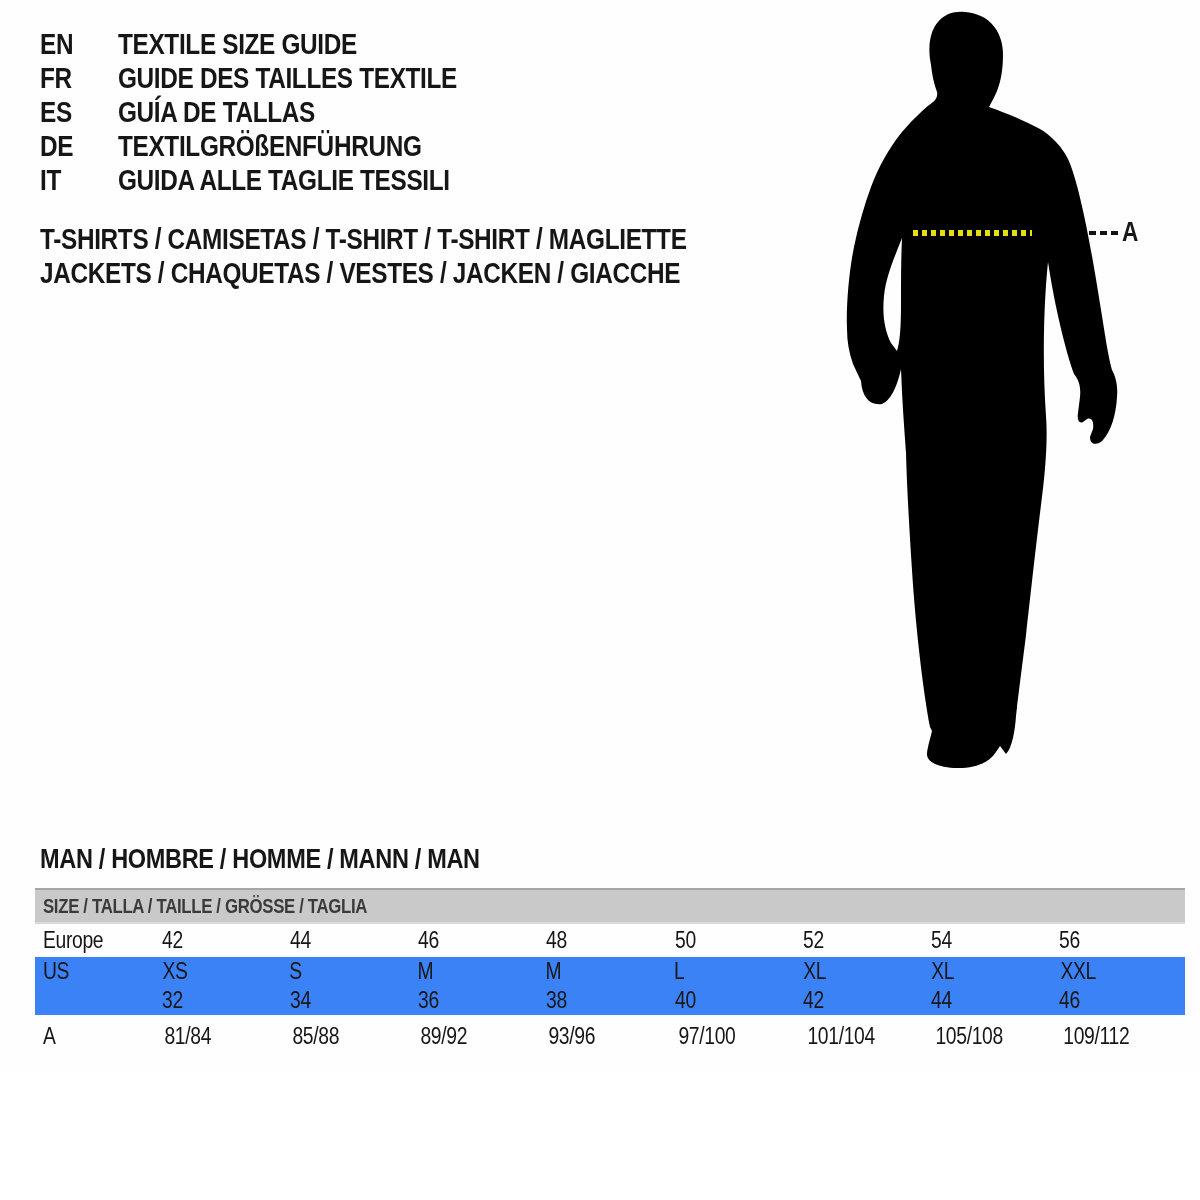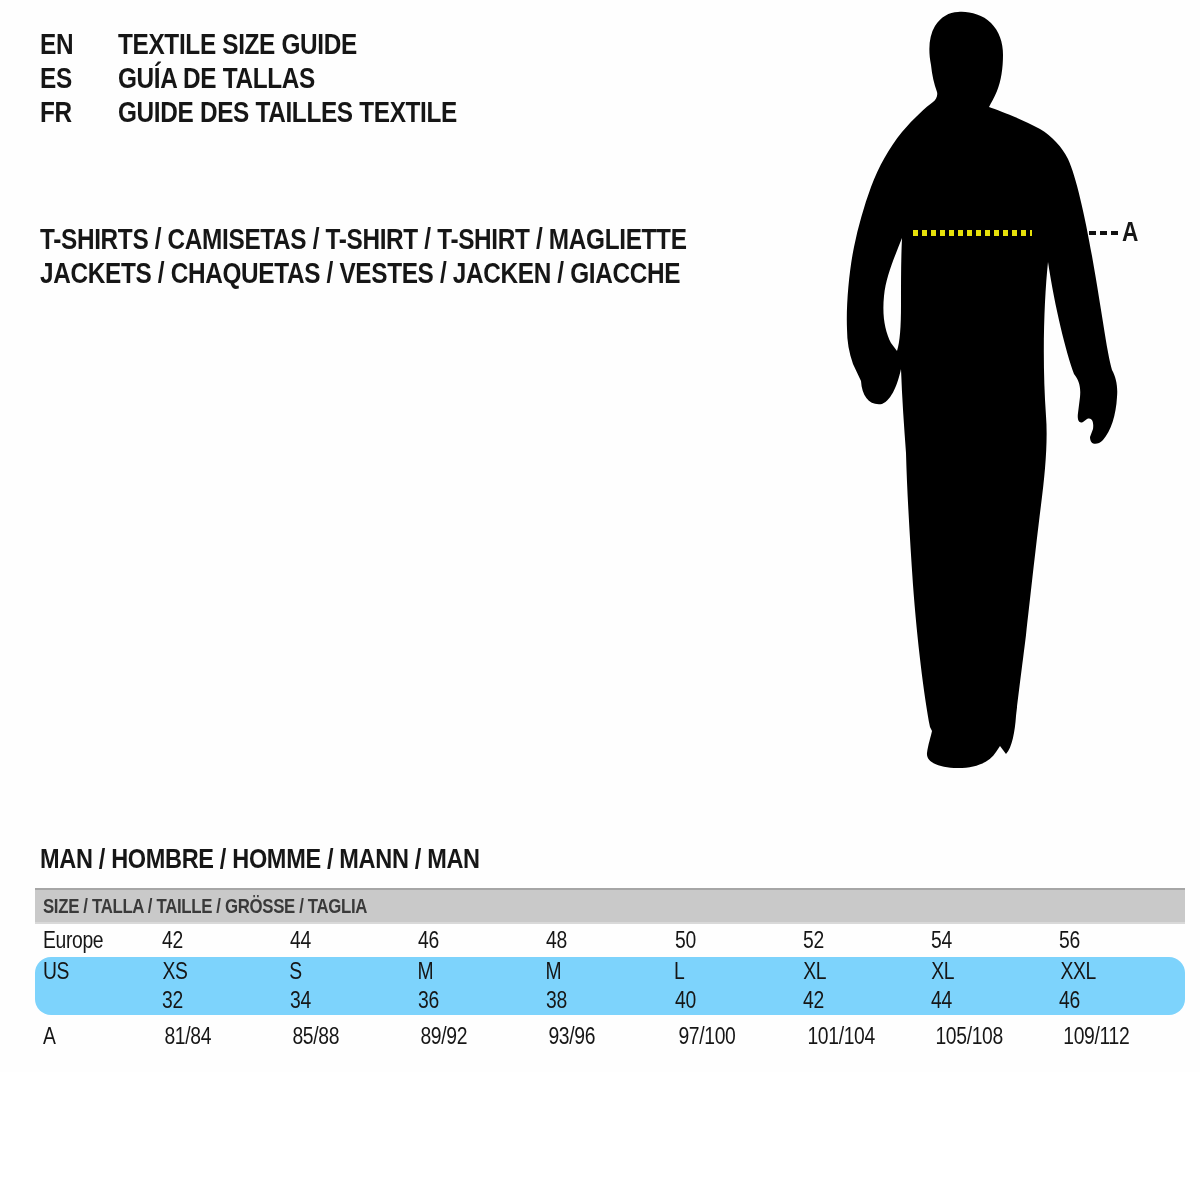--- a/index.html
+++ b/index.html
@@ -37,44 +37,52 @@
 
   
   .sizetable { position:absolute; left:35px; top:888px; width:1150px; font-size:23px; }
   .thead { height:36px; background:#c9c9c9; border-top:2px solid #a6a6a6; border-bottom:2px solid #d9d9d9;
     display:flex; align-items:center; padding-left:8px; color:#3a3a3a; font-weight:700; font-size:20px; }
   .trow { display:flex; align-items:center; }
   .tlabel { width:125px; padding-left:8px; text-align:left; }
   .tc { flex:1; text-align:left; }
   .tc .cond { transform-origin:50% 50%; }
   .r-europe { height:33px; }
-  .band { background:#7dd3fc;border-radius:16px; }
+  .band { background:#3b82f6; }
   .band .trow { height:29px; }
   .r-a { height:42px; }
 
   
   .footnote { position:absolute; left:40px; top:1097px; font-size:24px; font-weight:700; }
 </style>
 </head>
 <body>
 
 <div class="canvas">
 
   <div class="langs">
     <div class="lang-row">
       <span class="code cond">EN</span>
       <span class="cond">TEXTILE SIZE GUIDE</span>
     </div>
     <div class="lang-row">
+      <span class="code cond">FR</span>
+      <span class="cond">GUIDE DES TAILLES TEXTILE</span>
+    </div>
+    <div class="lang-row">
       <span class="code cond">ES</span>
       <span class="cond">GUÍA DE TALLAS</span>
     </div>
     <div class="lang-row">
-      <span class="code cond">FR</span>
-      <span class="cond">GUIDE DES TAILLES TEXTILE</span>
+      <span class="code cond">DE</span>
+      <span class="cond">TEXTILGRÖßENFÜHRUNG</span>
+    </div>
+    <div class="lang-row">
+      <span class="code cond">IT</span>
+      <span class="cond">GUIDA ALLE TAGLIE TESSILI</span>
     </div>
   </div>
 
   <div class="cats">
     <div class="cat-line">
         <span class="cond">T-SHIRTS / CAMISETAS / T-SHIRT / T-SHIRT / MAGLIETTE</span>
       </div>
     <div class="cat-line">
         <span class="cond">JACKETS / CHAQUETAS / VESTES / JACKEN / GIACCHE</span>
       </div>

